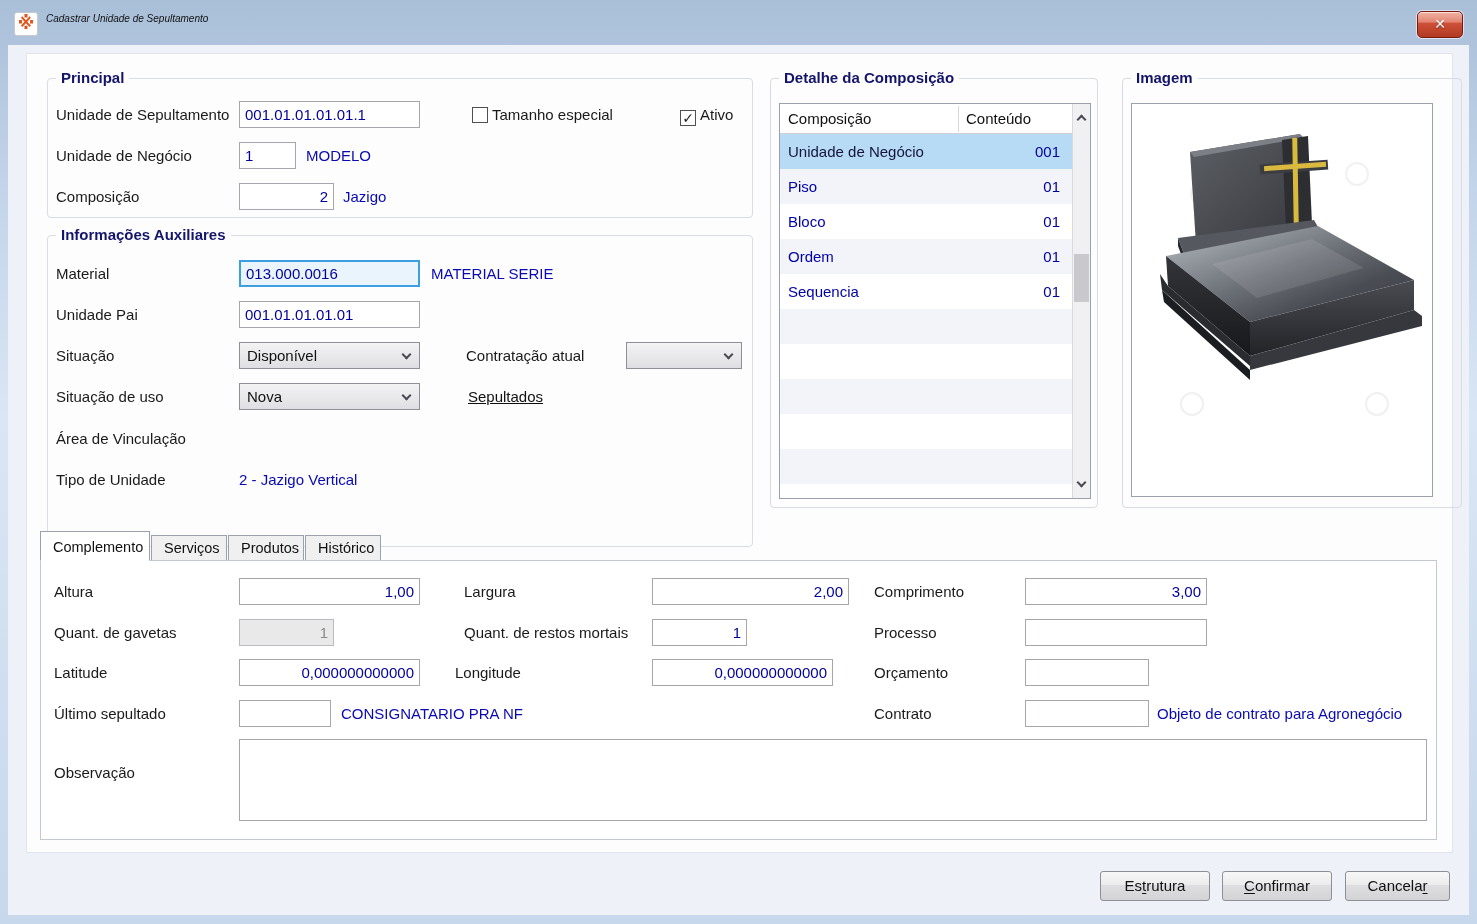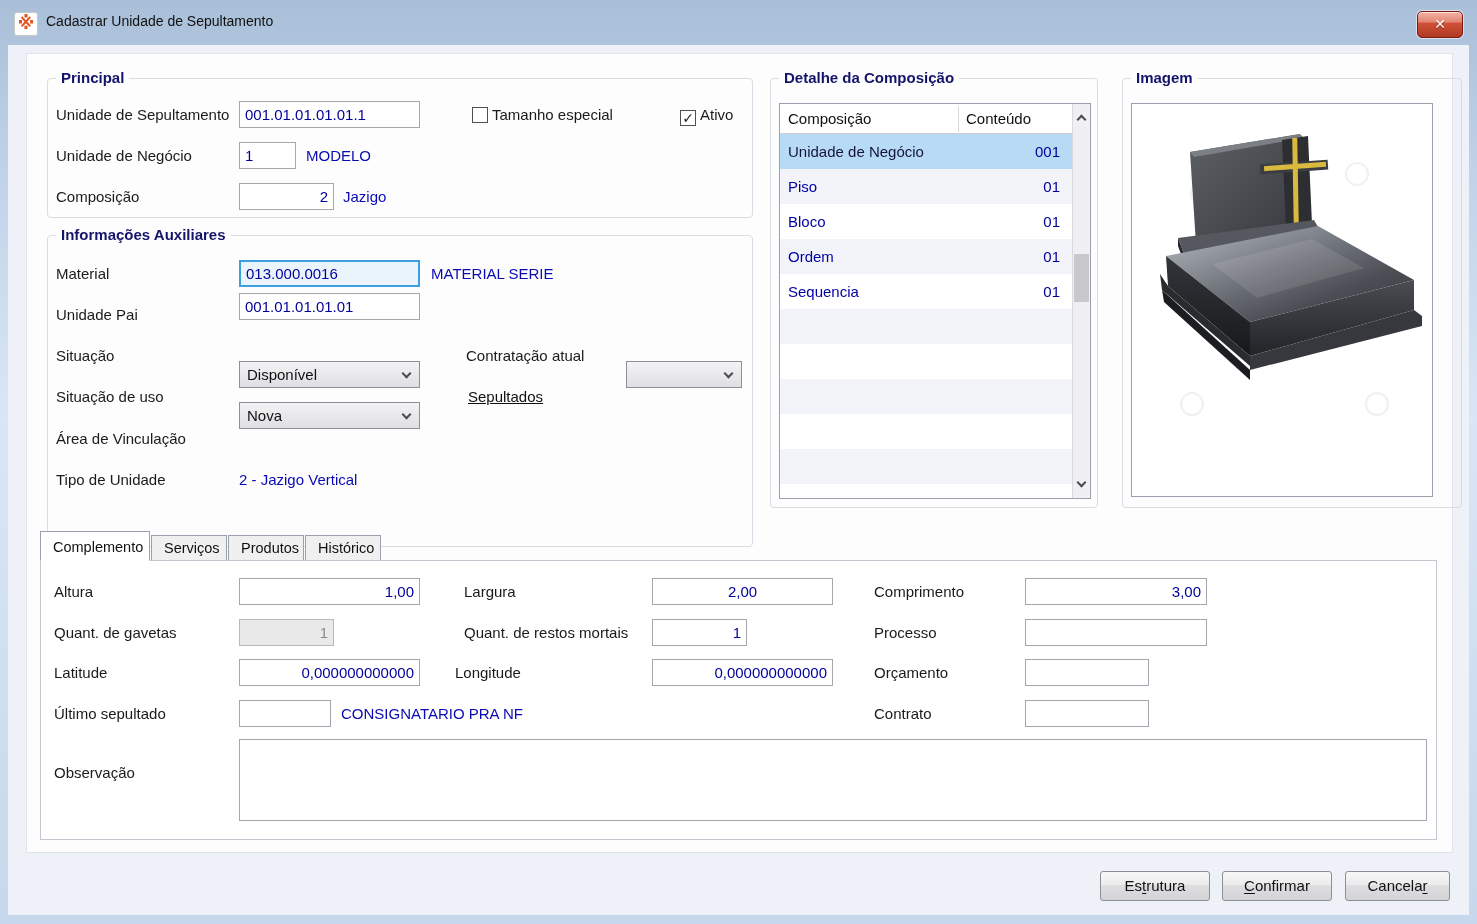--- a/index.html
+++ b/index.html
@@ -7,21 +7,21 @@
   body { font-family:"Liberation Sans","DejaVu Sans",sans-serif; font-size:15px; color:#1a1a1a; }
 
   .window { position:relative; width:1477px; height:924px;
     background:linear-gradient(180deg,#a9bfd8 0%,#c2d4e9 20%,#d9e6f5 45%,#c7d8ec 100%);
     outline:1px solid #7f96b2; overflow:hidden; }
 
   .titlebar { position:absolute; left:0; top:0; width:100%; height:45px; }
   .titlebar .app-icon { position:absolute; left:14px; top:12px; width:24px; height:24px;
     background:#fff; border:1px solid #c9c9c9; border-radius:3px; color:#e0561e;
     font-weight:bold; font-size:17px; line-height:22px; text-align:center; }
-  .titlebar .title { position:absolute; left:46px; top:13px; font-size:14px; color:#111; }
+  .titlebar .title { position:absolute; left:46px; top:13px; font-size:10px; color:#111;font-style:italic; }
   .close-btn { position:absolute; right:14px; top:11px; width:46px; height:27px;
     border:1px solid #7c190f; border-radius:5px;
     background:linear-gradient(180deg,#f2b3a3 0%,#e28573 40%,#cf5038 45%,#b13a22 100%);
     box-shadow:inset 0 1px 0 rgba(255,255,255,.65), 0 0 0 1px rgba(255,255,255,.55);
     color:#fff; font-family:"DejaVu Sans",sans-serif; font-weight:bold; font-size:14px;
     text-align:center; line-height:25px; cursor:pointer; text-shadow:0 1px 1px rgba(0,0,0,.4); }
 
   .content { position:absolute; left:8px; top:45px; right:8px; bottom:9px; background:#eef1f8; }
   .card { position:absolute; left:18px; top:8px; width:1427px; height:800px;
     background:#fdfdfe; border:1px solid #e1e4ec; }
@@ -34,21 +34,21 @@
   .blue { color:#0a0ab4; }
 
   .tbox { position:absolute; height:27px; border:1px solid #a6a6ae; background:#fff;
     color:#00009c; font-family:"Liberation Sans",sans-serif; font-size:15px; padding:0 5px; }
   .tbox.right { text-align:right; }
   .tbox.focused { border:2px solid #3e9fe0; background:#eaf4fd; }
   .tbox.disabled { background:#e9e9ea; color:#8a8a8f; border-color:#b9b9bf; }
 
   .dropdown { position:absolute; height:27px; border:1px solid #8f8f9a;
     background:linear-gradient(180deg,#f3f3f4,#dfdfe3); color:#111; line-height:25px;
-    padding:0 24px 4px 7px; cursor:pointer;margin-top:19px; }
+    padding:0 24px 4px 7px; cursor:pointer; }
   .chev { position:absolute; right:9px; top:8px; width:7px; height:7px;
     border-right:2px solid #4a4a55; border-bottom:2px solid #4a4a55; transform:rotate(45deg); }
 
   .checkrow { position:absolute; height:28px; line-height:28px; cursor:pointer; }
   .checkbox { display:inline-block; width:16px; height:16px; border:1px solid #4e4e56;
     background:#fff; vertical-align:-3px; margin-right:4px; text-align:center;
     line-height:14px; font-size:14px; color:#222; font-family:"DejaVu Sans",sans-serif; }
 
   .link { text-decoration:underline; color:#111; cursor:pointer; }
 
@@ -140,21 +140,21 @@
     </div>
 
     <div class="groupbox" style="left:39px; top:190px; width:706px; height:312px;">
       <span class="gtitle">Informações Auxiliares</span>
 
       <div class="lbl" style="left:8px; top:24px;">Material</div>
       <input class="tbox focused" style="left: 191px; top: 24px; width: 181px;" value="013.000.0016">
       <div class="lbl blue" style="left:383px; top:24px;">MATERIAL SERIE</div>
 
       <div class="lbl" style="left:8px; top:65px;">Unidade Pai</div>
-      <input class="tbox" style="left: 191px; top: 57px; width: 181px;" value="001.01.01.01.01">
+      <input class="tbox" style="left: 191px; top: 65px; width: 181px;" value="001.01.01.01.01">
 
       <div class="lbl" style="left:8px; top:106px;">Situação</div>
       <div class="dropdown" style="left:191px; top:106px; width:181px;">
         <span>Disponível</span>
         <span class="chev"></span>
       </div>
       <div class="lbl" style="left:418px; top:106px;">Contratação atual</div>
       <div class="dropdown" style="left:578px; top:106px; width:116px;">
         <span></span>
         <span class="chev"></span>
@@ -280,21 +280,21 @@
       <div class="tab" style="left:111px; width:76px;">Serviços</div>
       <div class="tab" style="left:188px; width:76px;">Produtos</div>
       <div class="tab" style="left:265px; width:76px;">Histórico</div>
     </div>
 
     <div class="tabpanel">
 
       <div class="lbl" style="left:13px; top:17px;">Altura</div>
       <input class="tbox right" style="left: 198px; top: 17px; width: 181px;" value="1,00">
       <div class="lbl" style="left:423px; top:17px;">Largura</div>
-      <input class="tbox right" style="left: 611px; top: 17px; width: 181px; text-align: center;" value="2,00">
+      <input class="tbox right" style="left: 611px; top: 17px; width: 197px;" value="2,00">
       <div class="lbl" style="left:833px; top:17px;">Comprimento</div>
       <input class="tbox right" style="left: 984px; top: 17px; width: 182px;" value="3,00">
 
       <div class="lbl" style="left:13px; top:58px;">Quant. de gavetas</div>
       <input class="tbox right disabled" style="left: 198px; top: 58px; width: 95px;" value="1">
       <div class="lbl" style="left:423px; top:58px;">Quant. de restos mortais</div>
       <input class="tbox right" style="left: 611px; top: 58px; width: 95px;" value="1">
       <div class="lbl" style="left:833px; top:58px;">Processo</div>
       <input class="tbox" style="left: 984px; top: 58px; width: 182px;" value="">
 
@@ -303,20 +303,21 @@
       <div class="lbl" style="left:414px; top:98px;">Longitude</div>
       <input class="tbox right" style="left: 611px; top: 98px; width: 181px;" value="0,000000000000">
       <div class="lbl" style="left:833px; top:98px;">Orçamento</div>
       <input class="tbox" style="left: 984px; top: 98px; width: 124px;" value="">
 
       <div class="lbl" style="left:13px; top:139px;">Último sepultado</div>
       <input class="tbox" style="left: 198px; top: 139px; width: 92px;" value="">
       <div class="lbl blue" style="left:300px; top:139px;">CONSIGNATARIO PRA NF</div>
       <div class="lbl" style="left:833px; top:139px;">Contrato</div>
       <input class="tbox" style="left: 984px; top: 139px; width: 124px;" value="">
+      <div class="lbl blue" style="left:1116px; top:139px;">Objeto de contrato para Agronegócio</div>
 
       <div class="lbl" style="left:13px; top:198px;">Observação</div>
       <textarea class="obs" style=""></textarea>
     </div>
 
     <div class="btn" style="left:1092px; top:826px; width:110px;">Es<u>t</u>rutura</div>
     <div class="btn" style="left:1214px; top:826px; width:110px;"><u>C</u>onfirmar</div>
     <div class="btn" style="left:1337px; top:826px; width:105px;">Cancela<u>r</u></div>
   </div>
 </div>

